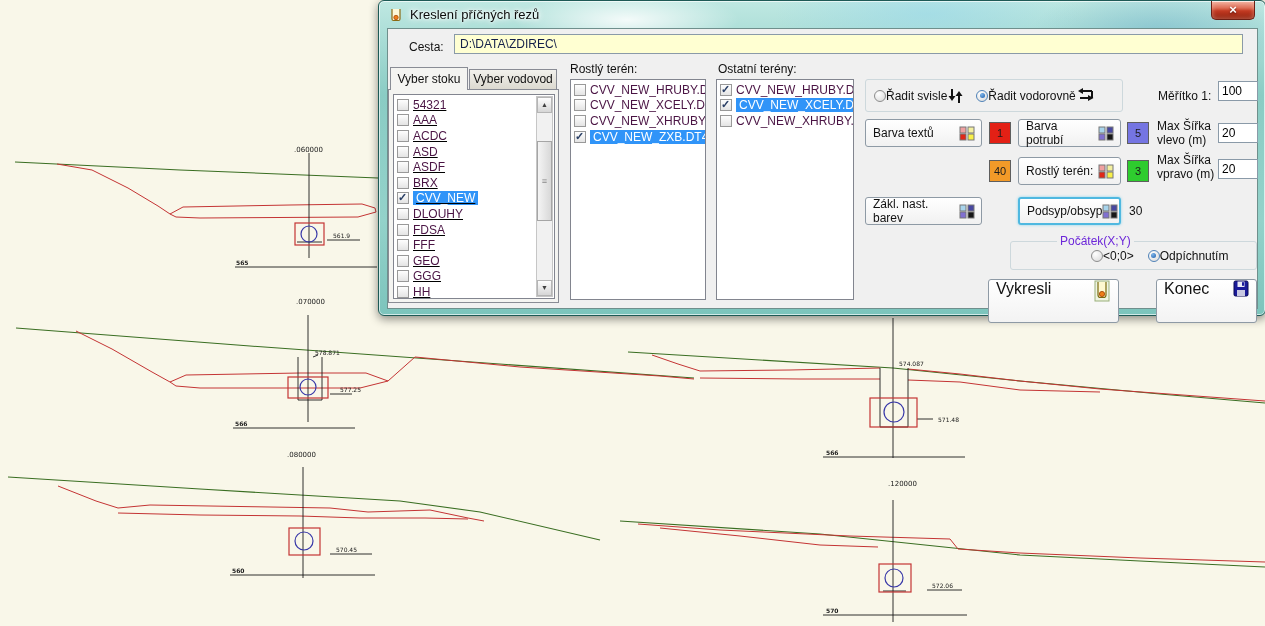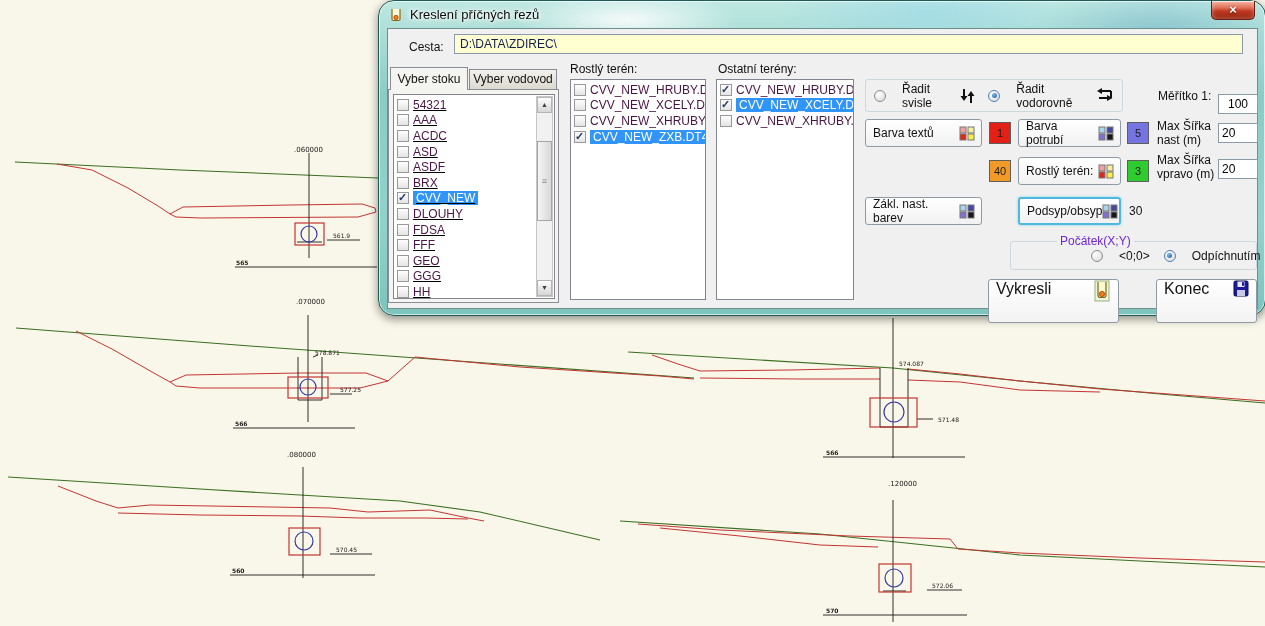--- a/index.html
+++ b/index.html
@@ -6,21 +6,21 @@
   body{
     width:1265px;height:626px;position:relative;overflow:hidden;
     background:#f9f7e9;
     font-family:"Liberation Sans",sans-serif;
   }
   #cad{position:absolute;left:0;top:0;}
 
   
   .dialog{
     position:absolute;left:378px;top:0;width:888px;height:316px;
-    border:1px solid #1e5a56;border-radius:16px;box-sizing:border-box;
+    border:1px solid #1e5a56;border-radius:6px;box-sizing:border-box;
     background:
       radial-gradient(160px 40px at 28% 6%, rgba(255,255,255,.85), rgba(255,255,255,0) 70%),
       radial-gradient(220px 60px at 62% 4%, rgba(150,215,235,.55), rgba(150,215,235,0) 70%),
       radial-gradient(180px 70px at 88% 10%, rgba(70,150,190,.35), rgba(70,150,190,0) 70%),
       linear-gradient(180deg,#bfe8e2 0%,#8accc4 30%,#93d2ca 70%,#7cc4bc 100%);
     box-shadow:0 3px 10px rgba(0,0,0,.45), inset 0 0 0 1px rgba(255,255,255,.65);
   }
   .titlebar{position:absolute;top:0;left:0;right:0;height:27px;display:flex;align-items:center;padding-left:9px;}
   .app-icon{width:16px;height:16px;margin-right:6px;flex:none;}
   .title{font-size:13px;color:#0c0c0c;text-shadow:0 0 3px #fff,0 0 6px #fff,0 0 8px #fff;}
@@ -74,21 +74,21 @@
 
   .listlabel{position:absolute;font-size:12px;color:#111;}
   .l1{left:182px;top:33px;}
   .l2{left:330px;top:33px;}
   #rostly{left:182px;top:50px;width:136px;height:221px;padding:2px 1px 1px 2px;}
   #ostatni{left:328px;top:50px;width:138px;height:221px;padding:2px 1px 1px 2px;}
 
   
   .groupbox{border:1px solid #cdd8dc;border-radius:3px;background:#f0f0f0;}
   .sortbox{position:absolute;left:477px;top:50px;width:258px;height:33px;display:flex;align-items:center;gap:12px;padding:0 8px;}
-  .radio-row{display:flex;align-items:center;gap:16px;font-size:12px;color:#111;}
+  .radio-row{display:flex;align-items:center;gap:0;font-size:12px;color:#111;}
   .radio{width:12px;height:12px;border-radius:50%;border:1px solid #8d8d8d;background:radial-gradient(circle at 35% 30%, #fff, #d8d8d8);flex:none;position:relative;}
   .radio.on{border-color:#4f82b8;}
   .radio.on::after{content:"";position:absolute;left:2.5px;top:2.5px;width:5px;height:5px;border-radius:50%;background:radial-gradient(circle at 35% 30%,#7db4e8,#1f5fae);}
 
   
   .cbtn{
     position:absolute;height:28px;border:1px solid #8e9aa5;border-radius:3px;
     background:linear-gradient(#ffffff,#f1f1f1);font-size:12px;color:#111;
     display:flex;align-items:center;justify-content:space-between;padding:0 5px 0 7px;
   }
@@ -107,21 +107,21 @@
 
   
   .rlabel{position:absolute;font-size:12px;color:#111;line-height:14px;}
   .scalelbl{left:770px;top:60px;}
   .maxl{left:769px;top:90px;}
   .maxr{left:769px;top:124px;}
   .num{
     position:absolute;width:40px;height:20px;border:1px solid #8a9aa8;background:#fff;
     font-size:12px;padding:1px 3px;font-family:"Liberation Sans",sans-serif;
   }
-  .n100{left:830px;top:65px;text-align:center;}
+  .n100{left:830px;top:52px;}
   .n20a{left:830px;top:94px;}
   .n20b{left:830px;top:130px;}
 
   
   .originbox{position:absolute;left:622px;top:212px;width:247px;height:29px;display:flex;align-items:center;gap:14px;padding:0 6px 0 80px;}
   .originlbl{position:absolute;left:645px;top:205px;font-size:12px;color:#6d28d9;background:#f0f0f0;padding:0 3px;z-index:2;margin-left:24px;}
 
   
   .action{
     position:absolute;height:44px;border:1px solid #8e9aa5;border-radius:3px;
@@ -411,21 +411,21 @@
             <rect x="9" y="8" width="6" height="6" fill="#181818" stroke="#777"></rect>
           </svg>
         </span>
     </div>
     <div class="val30">30</div>
 
     <div class="rlabel scalelbl">Měřítko 1:</div>
     <input class="num n100" value="100" style="">
     <div class="rlabel maxl">
       <span>Max Šířka</span><br>
-      <span>nast (m)</span>
+      <span>vlevo (m)</span>
     </div>
     <input class="num n20a" value="20" style="">
     <div class="rlabel maxr">
       <span>Max Šířka</span><br>
       <span>vpravo (m)</span>
     </div>
     <input class="num n20b" value="20" style="">
 
     <div class="originlbl">Počátek(X;Y)</div>
     <div class="groupbox originbox">

